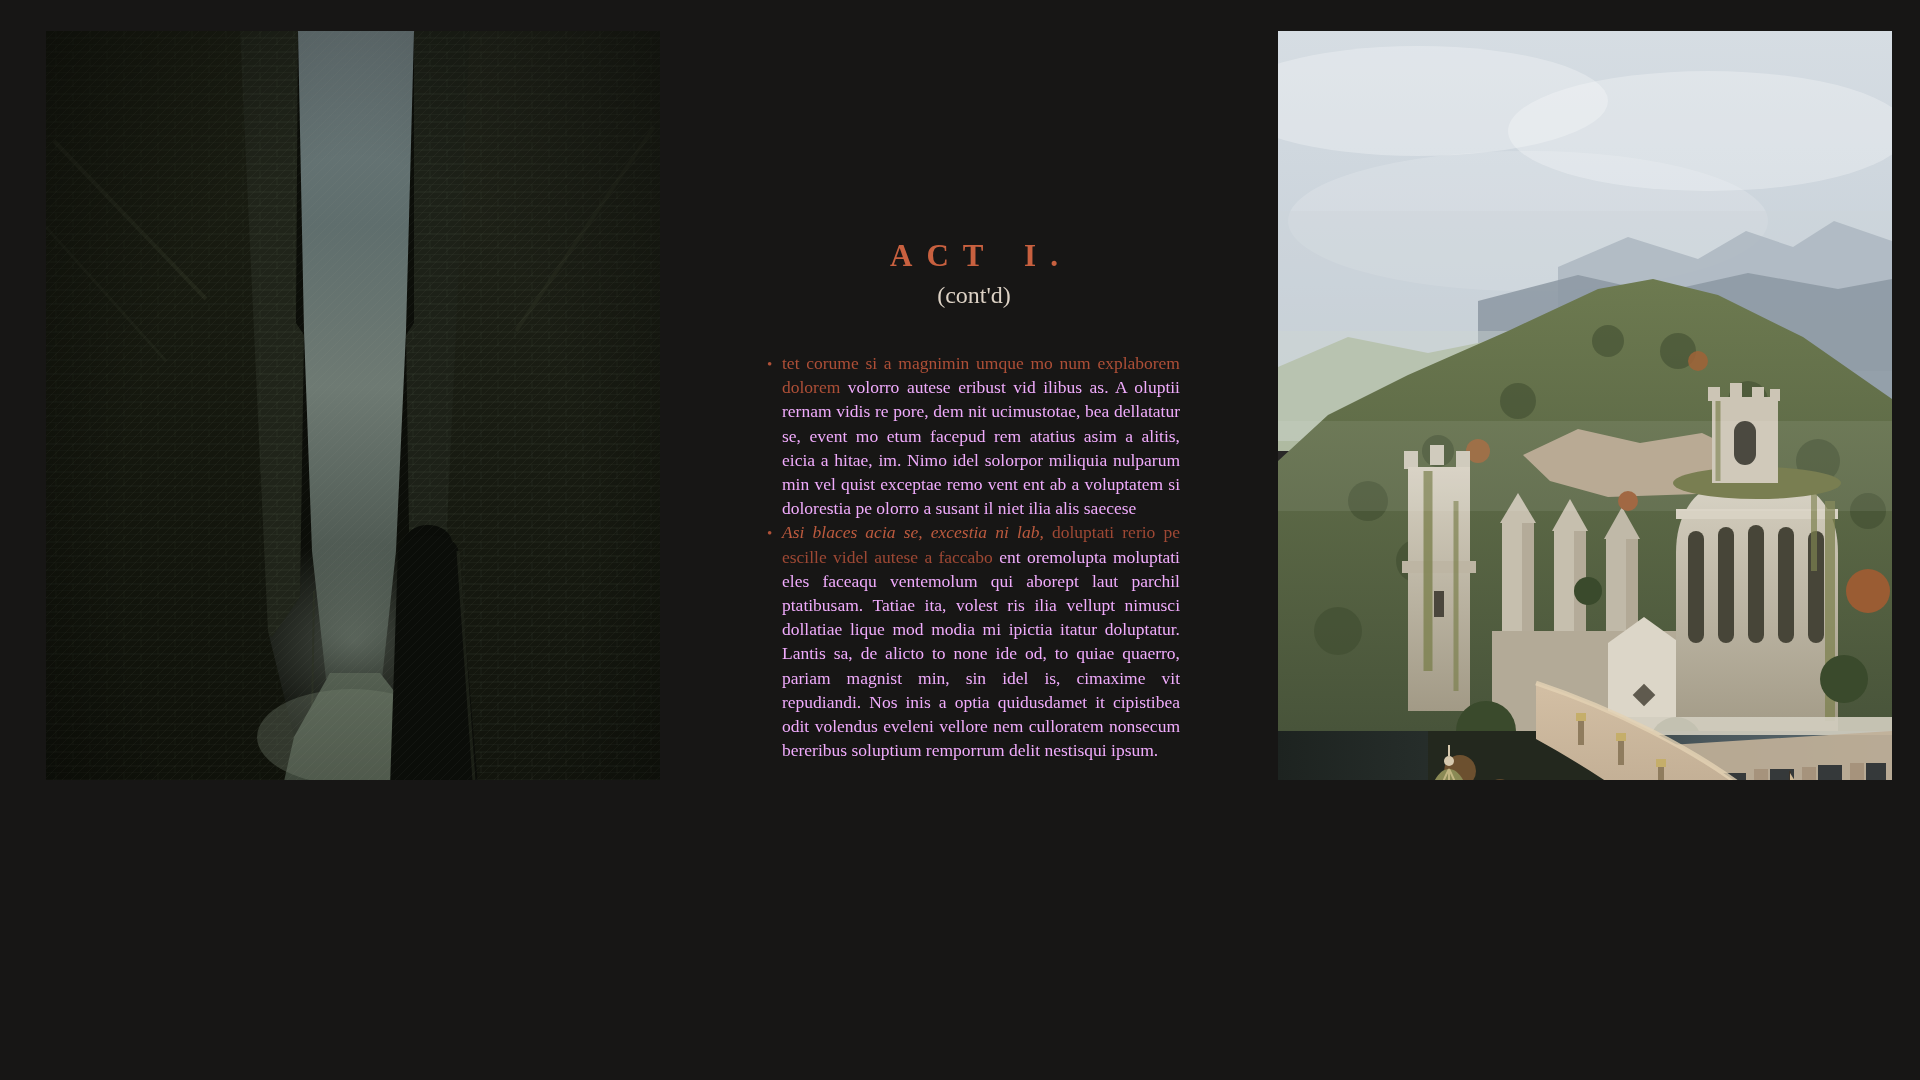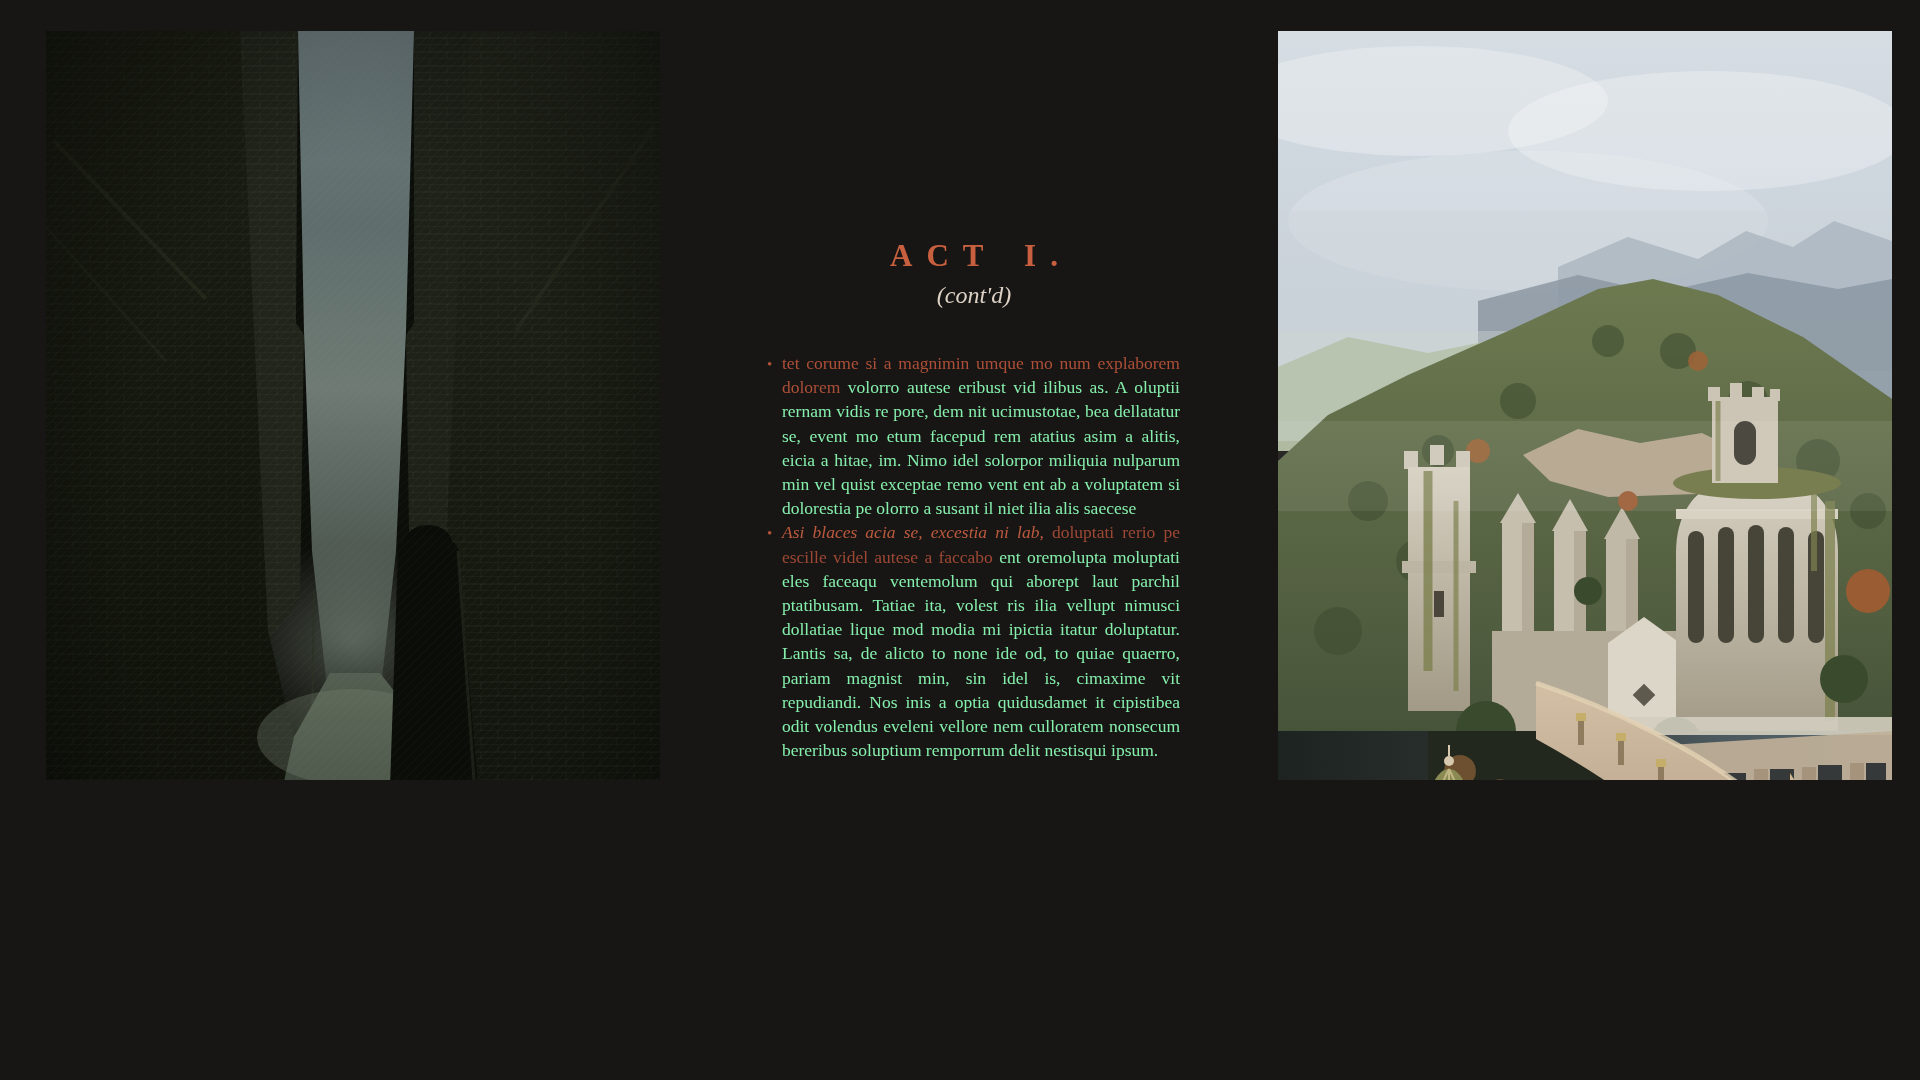--- a/index.html
+++ b/index.html
@@ -15,35 +15,35 @@
     position:absolute;left:756px;top:237px;width:412px;
     color:#d2c7ba;
   }
   .act-title{
     margin:0;text-align:center;
     font-size:31px;font-weight:bold;line-height:38px;
     letter-spacing:.45em;padding-left:.45em;word-spacing:.18em;
     color:#c8603f;
   }
   .act-subtitle{
-    margin:4px 0 0 0;text-align:center;font-style:italic;
+    margin:4px 0 0 0;text-align:center;
     font-size:24px;line-height:32px;color:#ddd2c5;
   }
   .bullets{
     list-style:none;margin:40px 0 0 0;padding:0;
     font-size:17.5px;line-height:24.2px;text-align:justify;
   }
   .bullets li{position:relative;padding-left:14px;}
   .bullet-marker{
     position:absolute;left:-1px;top:1px;font-size:15px;color:#b05138;
   }
   .seg-accent{color:#ae4f37;}
   .seg-accent-bright{color:#bc5a3e;font-style:italic;}
   .seg-accent-dark{color:#9e4834;}
-  .seg-body{color:#86efac;}
+  .seg-body{color:#f0abfc;}
 </style>
 </head>
 <body>
 
 <div class="page">
 
   <figure class="photo photo-left" style="margin:0;">
     <svg viewBox="0 0 614 1016" preserveAspectRatio="none">
       <defs>
         <linearGradient id="skyL" x1="0" y1="0" x2="0" y2="1">

